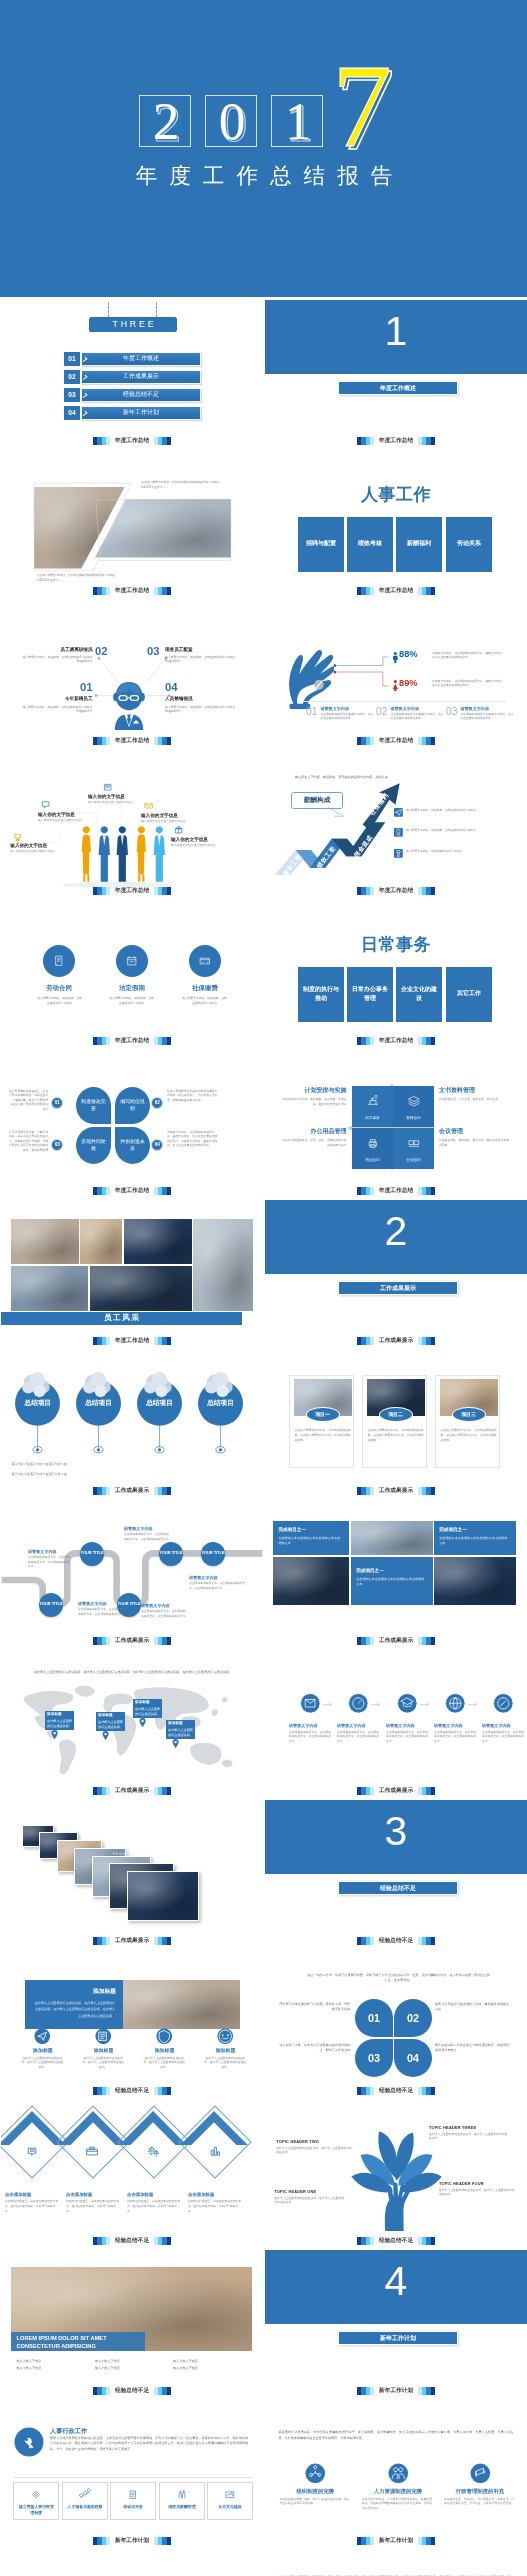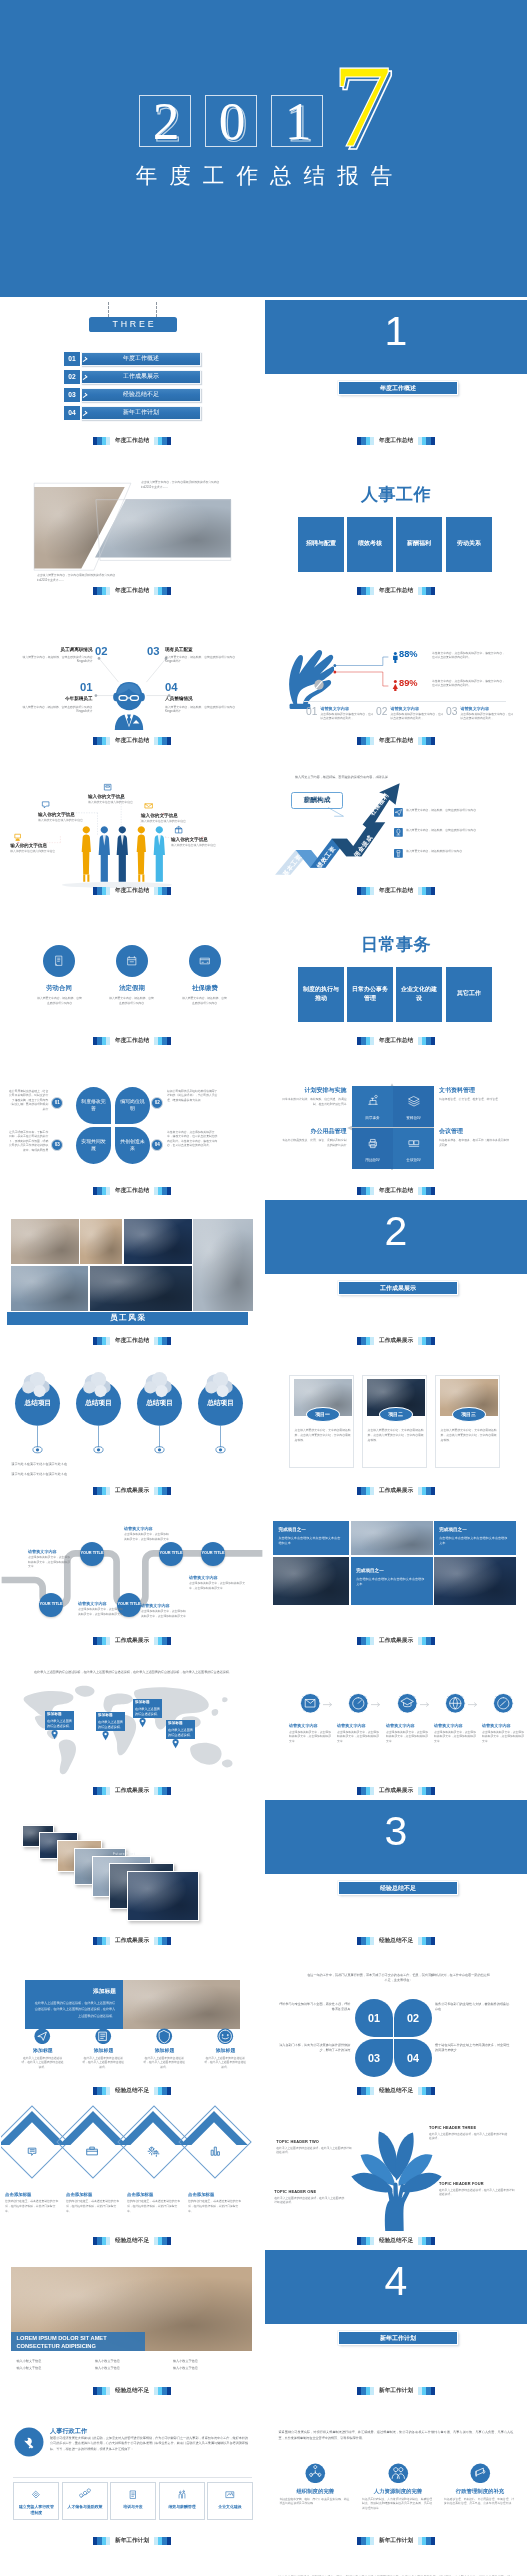--- a/index.html
+++ b/index.html
@@ -661,21 +661,21 @@
         </div>
       </div>
 <div class="slide">
         <div class="sl">
           <div class="ph office" style="position:absolute;left:10.3px;top:19.6px;width:68px;height:45px"></div>
           <div class="ph warm" style="position:absolute;left:79px;top:19.6px;width:42px;height:45px"></div>
           <div class="ph city" style="position:absolute;left:123px;top:19.6px;width:68px;height:45px"></div>
           <div class="ph lab" style="position:absolute;left:192px;top:19.6px;width:60px;height:92px"></div>
           <div class="ph cool" style="position:absolute;left:10.3px;top:66px;width:77px;height:45px"></div>
           <div class="ph dark" style="position:absolute;left:89px;top:66px;width:102px;height:45px"></div>
-  <div style="position:absolute;left:6px;top:112px;width:241px;height:13.4px;background:#2e74b5;display:flex;align-items:center;justify-content:center;color:#fff;font-size:7.7px;font-weight:700;letter-spacing:1.5px;text-indent:1.5px">员工风采</div>
+  <div style="position:absolute;left:0;top:112px;width:241px;height:13.4px;background:#2e74b5;display:flex;align-items:center;justify-content:center;color:#fff;font-size:7.7px;font-weight:700;letter-spacing:1.5px;text-indent:1.5px">员工风采</div>
   <div class="foot">
     <span class="bars">
               <i style="background:#0b3f94"></i>
               <i style="background:#2b7cc4"></i>
               <i style="background:#5ccdf6"></i>
               <i style="background:#c6eaf9"></i>
             </span>
     <span class="txt">年度工作总结</span>
     <span class="bars">
               <i style="background:#c6eaf9"></i>

